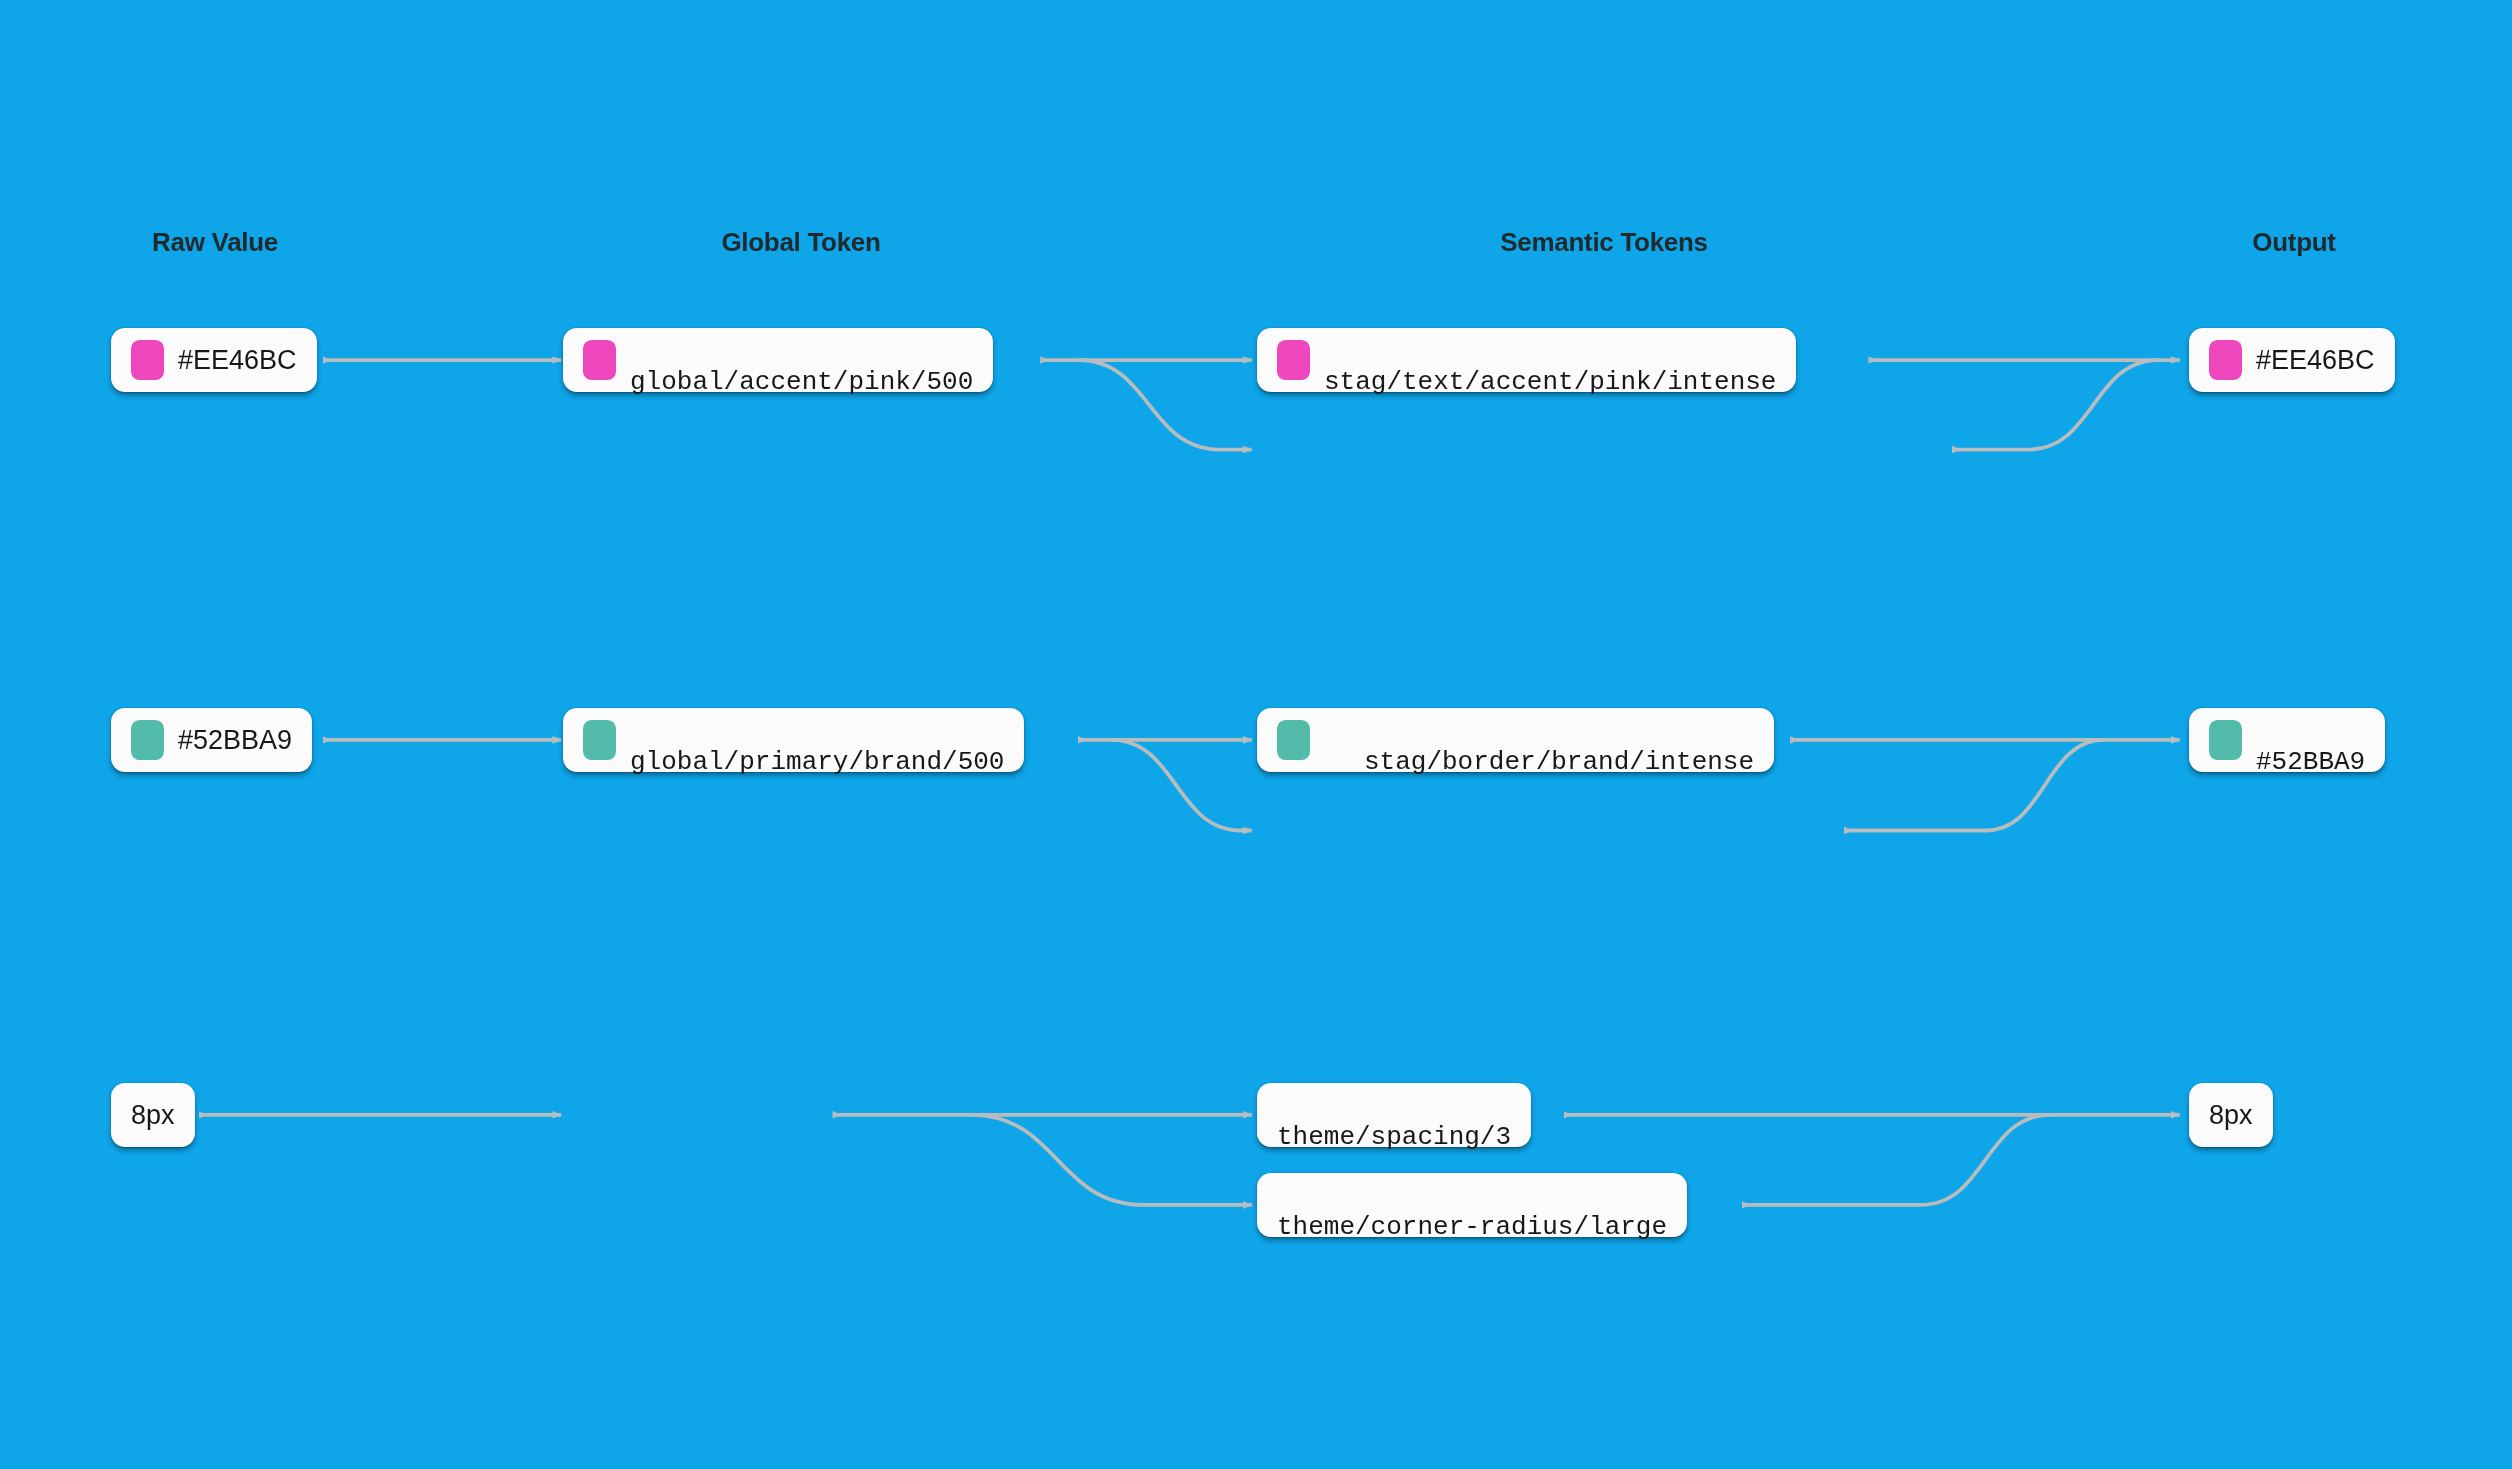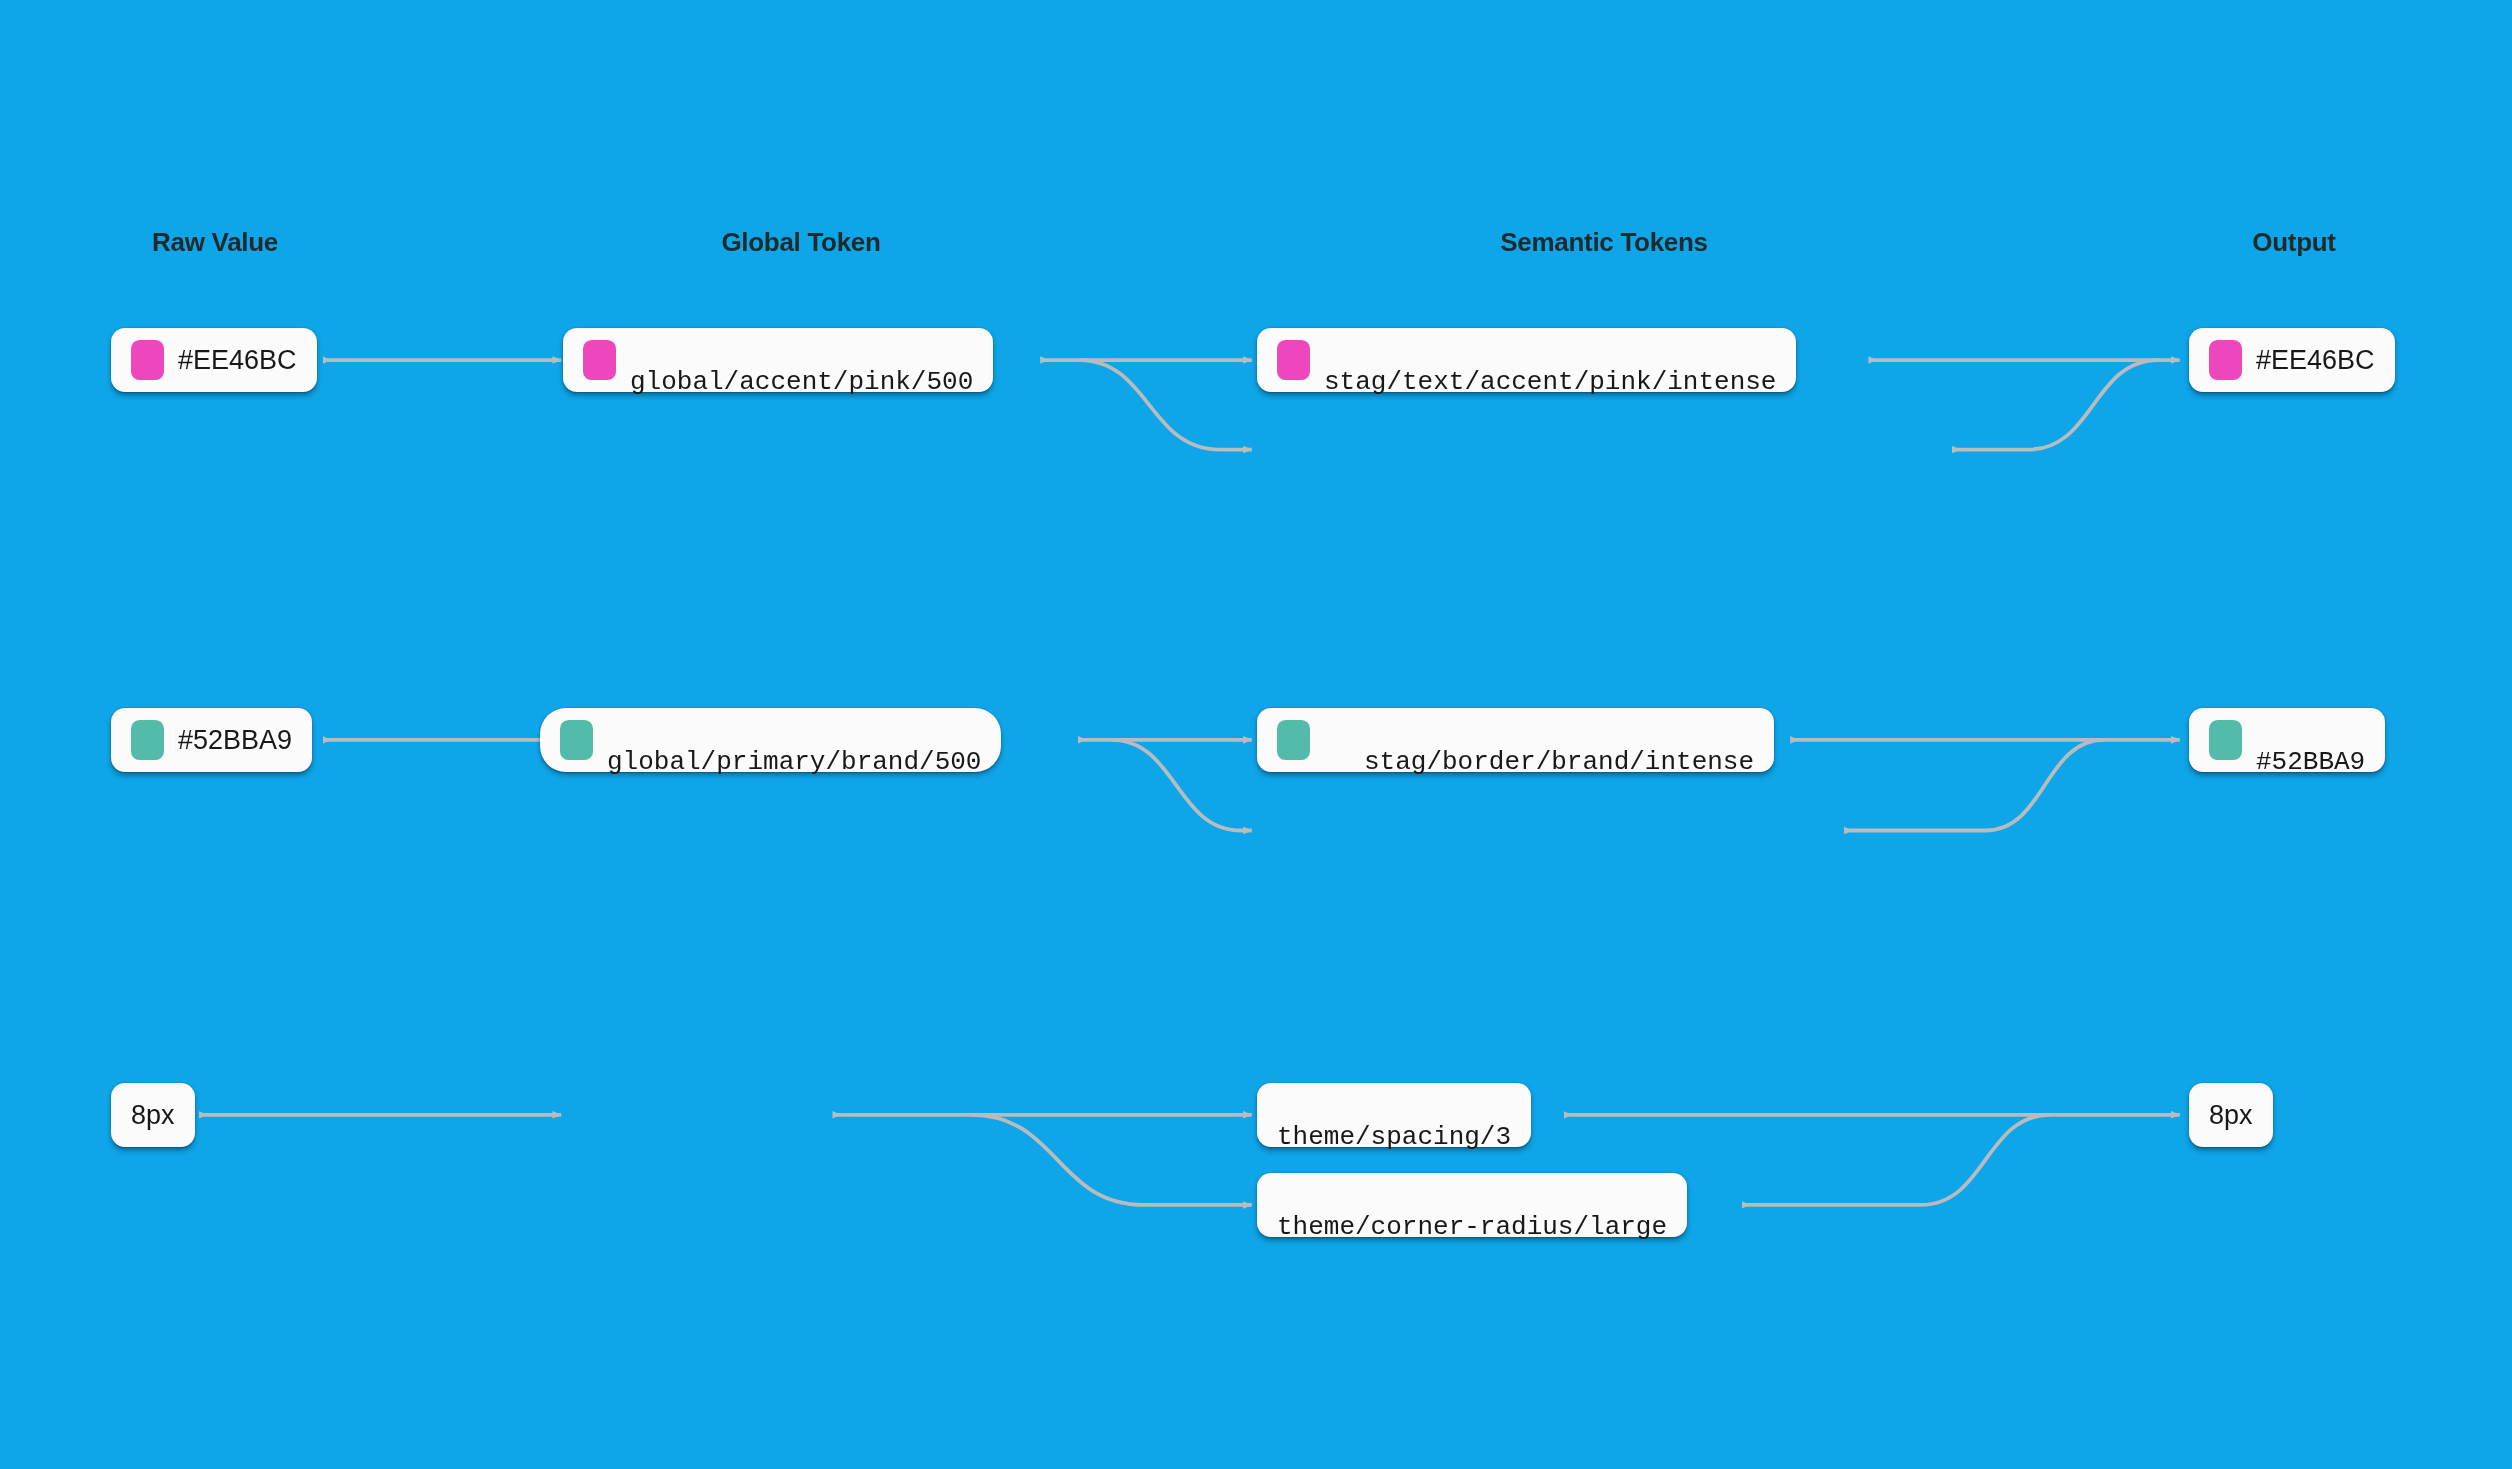--- a/index.html
+++ b/index.html
@@ -130,21 +130,21 @@
   <div class="node sans" style="left:2189px; top:360px;">
     <span class="swatch" style="background:#EE46BC"></span>
     <span class="label">#EE46BC</span>
   </div>
 
   <div class="node sans" style="left:111px; top:740px;">
     <span class="swatch" style="background:#52BBA9"></span>
     <span class="label">#52BBA9</span>
   </div>
 
-  <div class="node mono" style="left:540px; top:740px;border-radius:26px;">
+  <div class="node mono" style="left:563px; top:740px;">
     <span class="swatch" style="background:#52BBA9"></span>
     <span class="label">global/primary/brand/500</span>
   </div>
 
   <div class="node mono" style="left:1257px; top:740px;gap:40px;">
     <span class="swatch" style="background:#52BBA9"></span>
     <span class="label">stag/border/brand/intense</span>
   </div>
 
 

